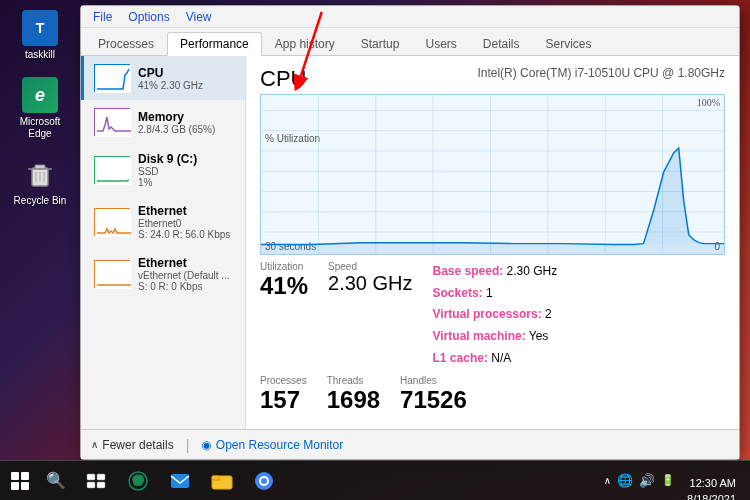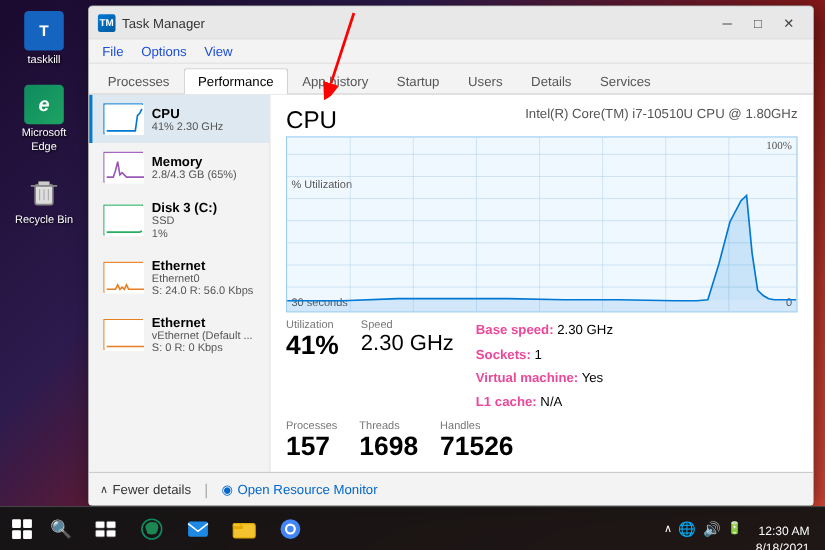--- a/index.html
+++ b/index.html
@@ -489,31 +489,20 @@
           <line x1="16" y1="14" x2="16" y2="24" stroke="#aaa" stroke-width="1"></line>
           <line x1="20" y1="14" x2="20" y2="24" stroke="#aaa" stroke-width="1"></line>
         </svg>
     </div>
     <span class="icon-label">Recycle Bin</span>
   </div>
 </div>
 
 <div class="task-manager">
 
-  <div class="title-bar">
-    <div class="title-bar-icon">
-      <span style="font-size:9px;font-weight:bold;">TM</span>
-    </div>
-    <span class="title-bar-text">Task Manager</span>
-    <div class="window-controls">
-      <div class="win-ctrl">─</div>
-      <div class="win-ctrl">□</div>
-      <div class="win-ctrl close">✕</div>
-    </div>
-  </div>
 
   <div class="menu-bar">
     <span class="menu-item">File</span>
     <span class="menu-item">Options</span>
     <span class="menu-item">View</span>
   </div>
 
   <div class="tab-bar">
     <div class="tab">Processes</div>
     <div class="tab active">Performance</div>
@@ -560,21 +549,21 @@
 
       <div class="sidebar-item">
         <div class="sidebar-item-header">
           <div class="sidebar-thumbnail thumb-disk">
             <svg width="36" height="28" viewBox="0 0 36 28">
               <rect width="36" height="28" fill="white"></rect>
               <polyline points="2,24 32,24 34,23" fill="none" stroke="#27ae60" stroke-width="1.5"></polyline>
             </svg>
           </div>
           <div class="sidebar-item-info">
-            <div class="sidebar-item-name">Disk 3 (C:)</div>
+            <div class="sidebar-item-name">Disk 9 (C:)</div>
             <div class="sidebar-item-sub" style="font-size:10px;color:#555;">SSD</div>
             <div class="sidebar-item-sub">1%</div>
           </div>
         </div>
       </div>
 
       <div class="sidebar-item">
         <div class="sidebar-item-header">
           <div class="sidebar-thumbnail thumb-ethernet1">
             <svg width="36" height="28" viewBox="0 0 36 28">
@@ -656,20 +645,24 @@
             <div class="right-stats">
               <div>
                 <span class="rs-label">Base speed:</span>
                 <span class="rs-value">2.30 GHz</span>
               </div>
               <div>
                 <span class="rs-label">Sockets:</span>
                 <span class="rs-value">1</span>
               </div>
               <div>
+                <span class="rs-label">Virtual processors:</span>
+                <span class="rs-value">2</span>
+              </div>
+              <div>
                 <span class="rs-label">Virtual machine:</span>
                 <span class="rs-value">Yes</span>
               </div>
               <div>
                 <span class="rs-label">L1 cache:</span>
                 <span class="rs-value">N/A</span>
               </div>
             </div>
           </div>
         </div>

